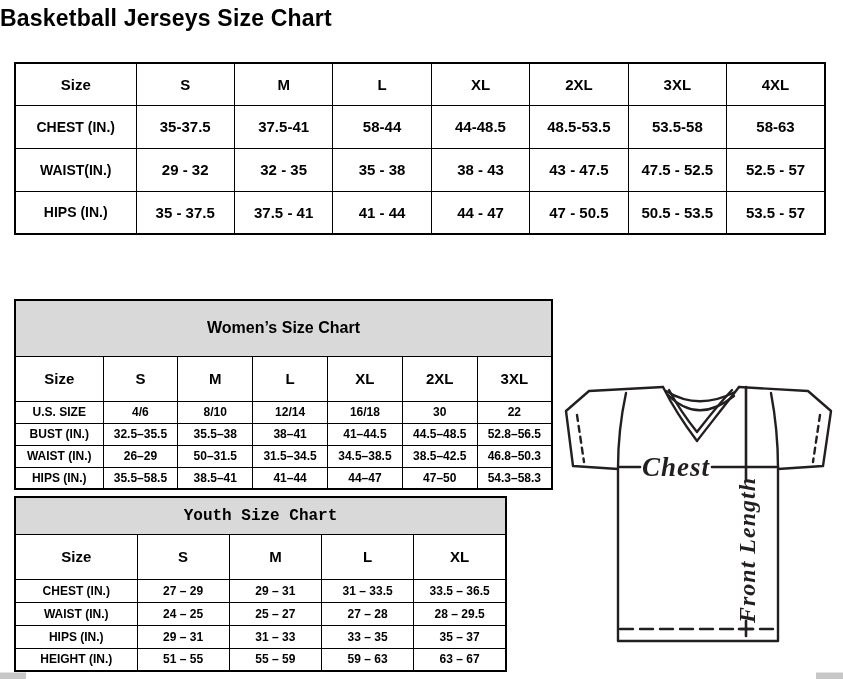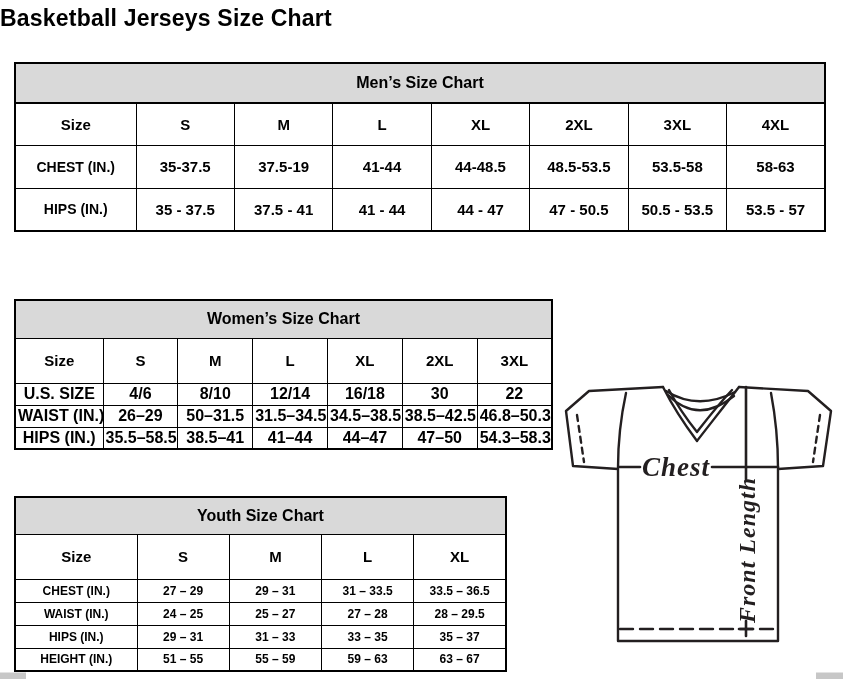--- a/index.html
+++ b/index.html
@@ -22,29 +22,29 @@
   table.size-table .tbl-title{background:#d9d9d9;font-size:16px;border:2px solid #000;}
 
   
   .box-mens tr.title-row{height:40px;}
   .box-mens tr.head-row{height:42px;}
   .box-mens tr.data-row{height:43px;}
   .box-mens td{font-size:15px;}
   .box-mens td.rowlabel{font-size:14px;}
 
   
-  .box-womens tr.title-row{height:38px;}
+  .box-womens tr.title-row{height:56px;}
   .box-womens tr.head-row{height:45px;}
   .box-womens tr.data-row{height:22px;}
   .box-womens tr.head-row td{font-size:15px;}
-  .box-womens tr.data-row td{font-size:16px;}
+  .box-womens tr.data-row td{font-size:12px;}
   .box-womens td.rowlabel{font-size:11px;}
 
   
-  .box-youth tr.title-row{height:37px;}
+  .box-youth tr.title-row{height:37px;font-family:Liberation Mono, monospace;}
   .box-youth tr.head-row{height:45px;}
   .box-youth tr.data-row{height:23px;}
   .box-youth tr.head-row td{font-size:15px;}
   .box-youth tr.data-row td{font-size:12px;}
   .box-youth td.rowlabel{font-size:11px;}
 
   
   .jersey-wrap{position:absolute;left:556px;top:375px;width:285px;height:310px;}
   .diagram-label{fill:#231f20;font-family:"Liberation Serif",serif;
     font-style:italic;font-weight:bold;letter-spacing:1px;}
@@ -66,42 +66,49 @@
           <col style="width:121px">
           <col>
           <col>
           <col>
           <col>
           <col>
           <col>
           <col>
         </colgroup>
       <tbody>
-          <tr class="title-row">
-        <td colspan="8" class="tbl-title">Men’s Size Chart</td>
-      </tr>
       <tr class="head-row">
         <td>Size</td>
         <td>S</td>
         <td>M</td>
         <td>L</td>
         <td>XL</td>
         <td>2XL</td>
         <td>3XL</td>
         <td>4XL</td>
       </tr>
       <tr class="data-row">
         <td class="rowlabel">CHEST (IN.)</td>
         <td>35-37.5</td>
-        <td>37.5-19</td>
-        <td>41-44</td>
+        <td>37.5-41</td>
+        <td>58-44</td>
         <td>44-48.5</td>
         <td>48.5-53.5</td>
         <td>53.5-58</td>
         <td>58-63</td>
+      </tr>
+      <tr class="data-row">
+        <td class="rowlabel">WAIST(IN.)</td>
+        <td>29 - 32</td>
+        <td>32 - 35</td>
+        <td>35 - 38</td>
+        <td>38 - 43</td>
+        <td>43 - 47.5</td>
+        <td>47.5 - 52.5</td>
+        <td>52.5 - 57</td>
       </tr>
       <tr class="data-row">
         <td class="rowlabel">HIPS (IN.)</td>
         <td>35 - 37.5</td>
         <td>37.5 - 41</td>
         <td>41 - 44</td>
         <td>44 - 47</td>
         <td>47 - 50.5</td>
         <td>50.5 - 53.5</td>
         <td>53.5 - 57</td>
@@ -137,20 +144,29 @@
       <tr class="data-row">
         <td class="rowlabel">U.S. SIZE</td>
         <td>4/6</td>
         <td>8/10</td>
         <td>12/14</td>
         <td>16/18</td>
         <td>30</td>
         <td>22</td>
       </tr>
       <tr class="data-row">
+        <td class="rowlabel">BUST (IN.)</td>
+        <td>32.5–35.5</td>
+        <td>35.5–38</td>
+        <td>38–41</td>
+        <td>41–44.5</td>
+        <td>44.5–48.5</td>
+        <td>52.8–56.5</td>
+      </tr>
+      <tr class="data-row">
         <td class="rowlabel">WAIST (IN.)</td>
         <td>26–29</td>
         <td>50–31.5</td>
         <td>31.5–34.5</td>
         <td>34.5–38.5</td>
         <td>38.5–42.5</td>
         <td>46.8–50.3</td>
       </tr>
       <tr class="data-row">
         <td class="rowlabel">HIPS (IN.)</td>

